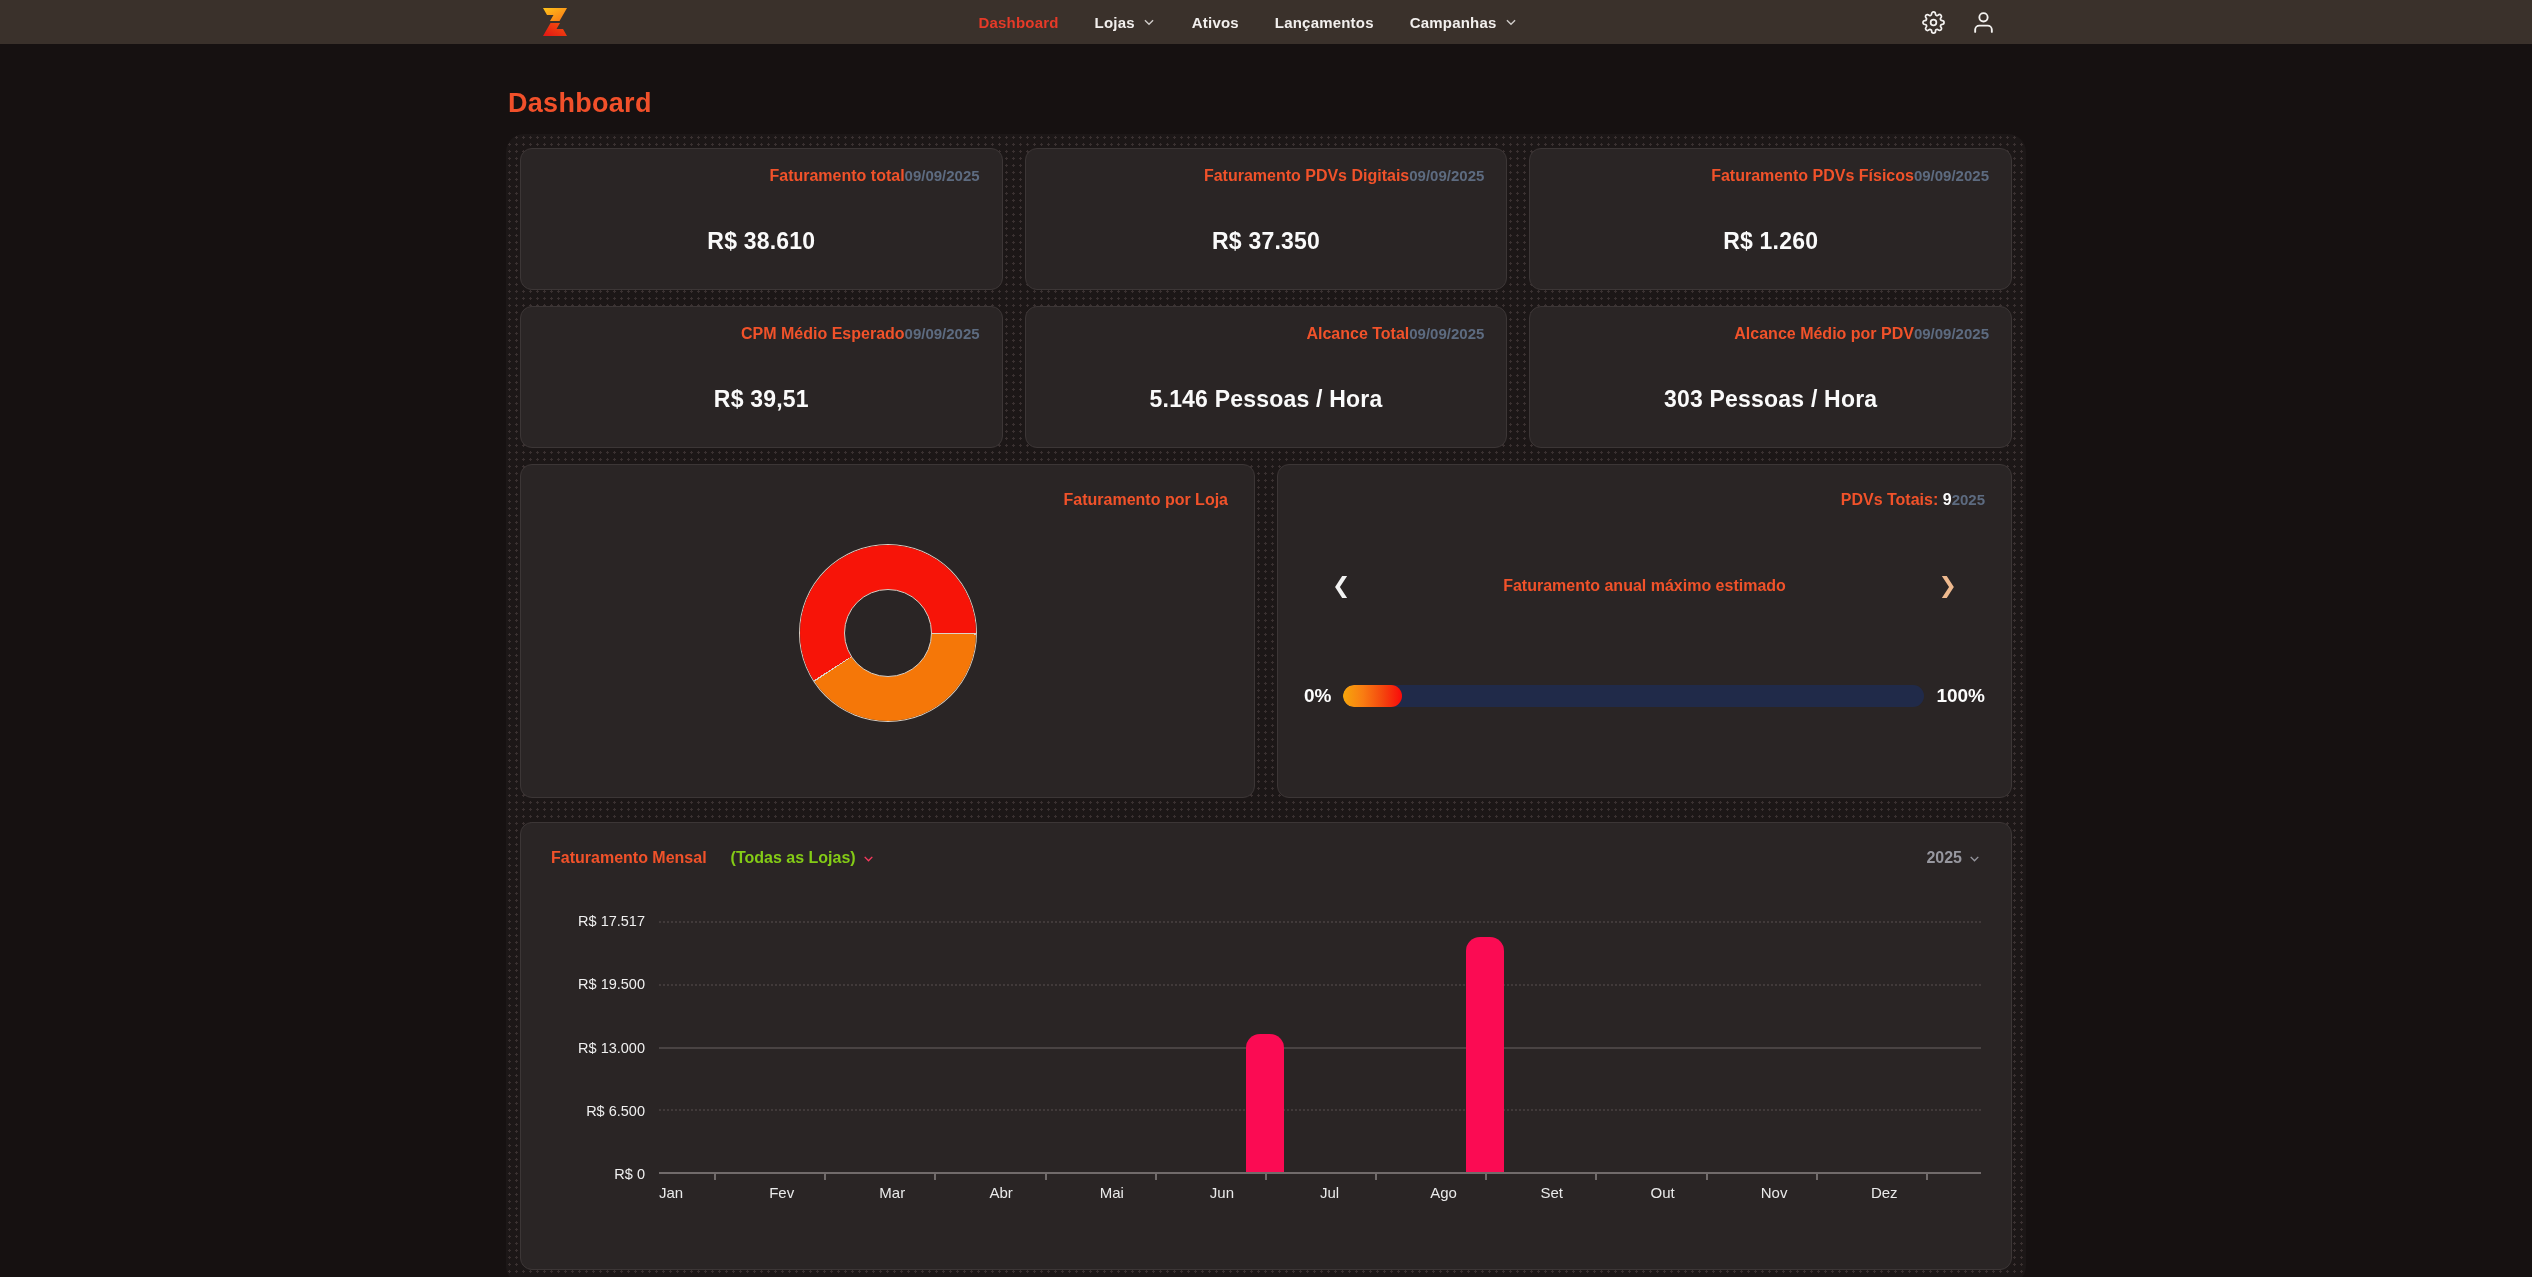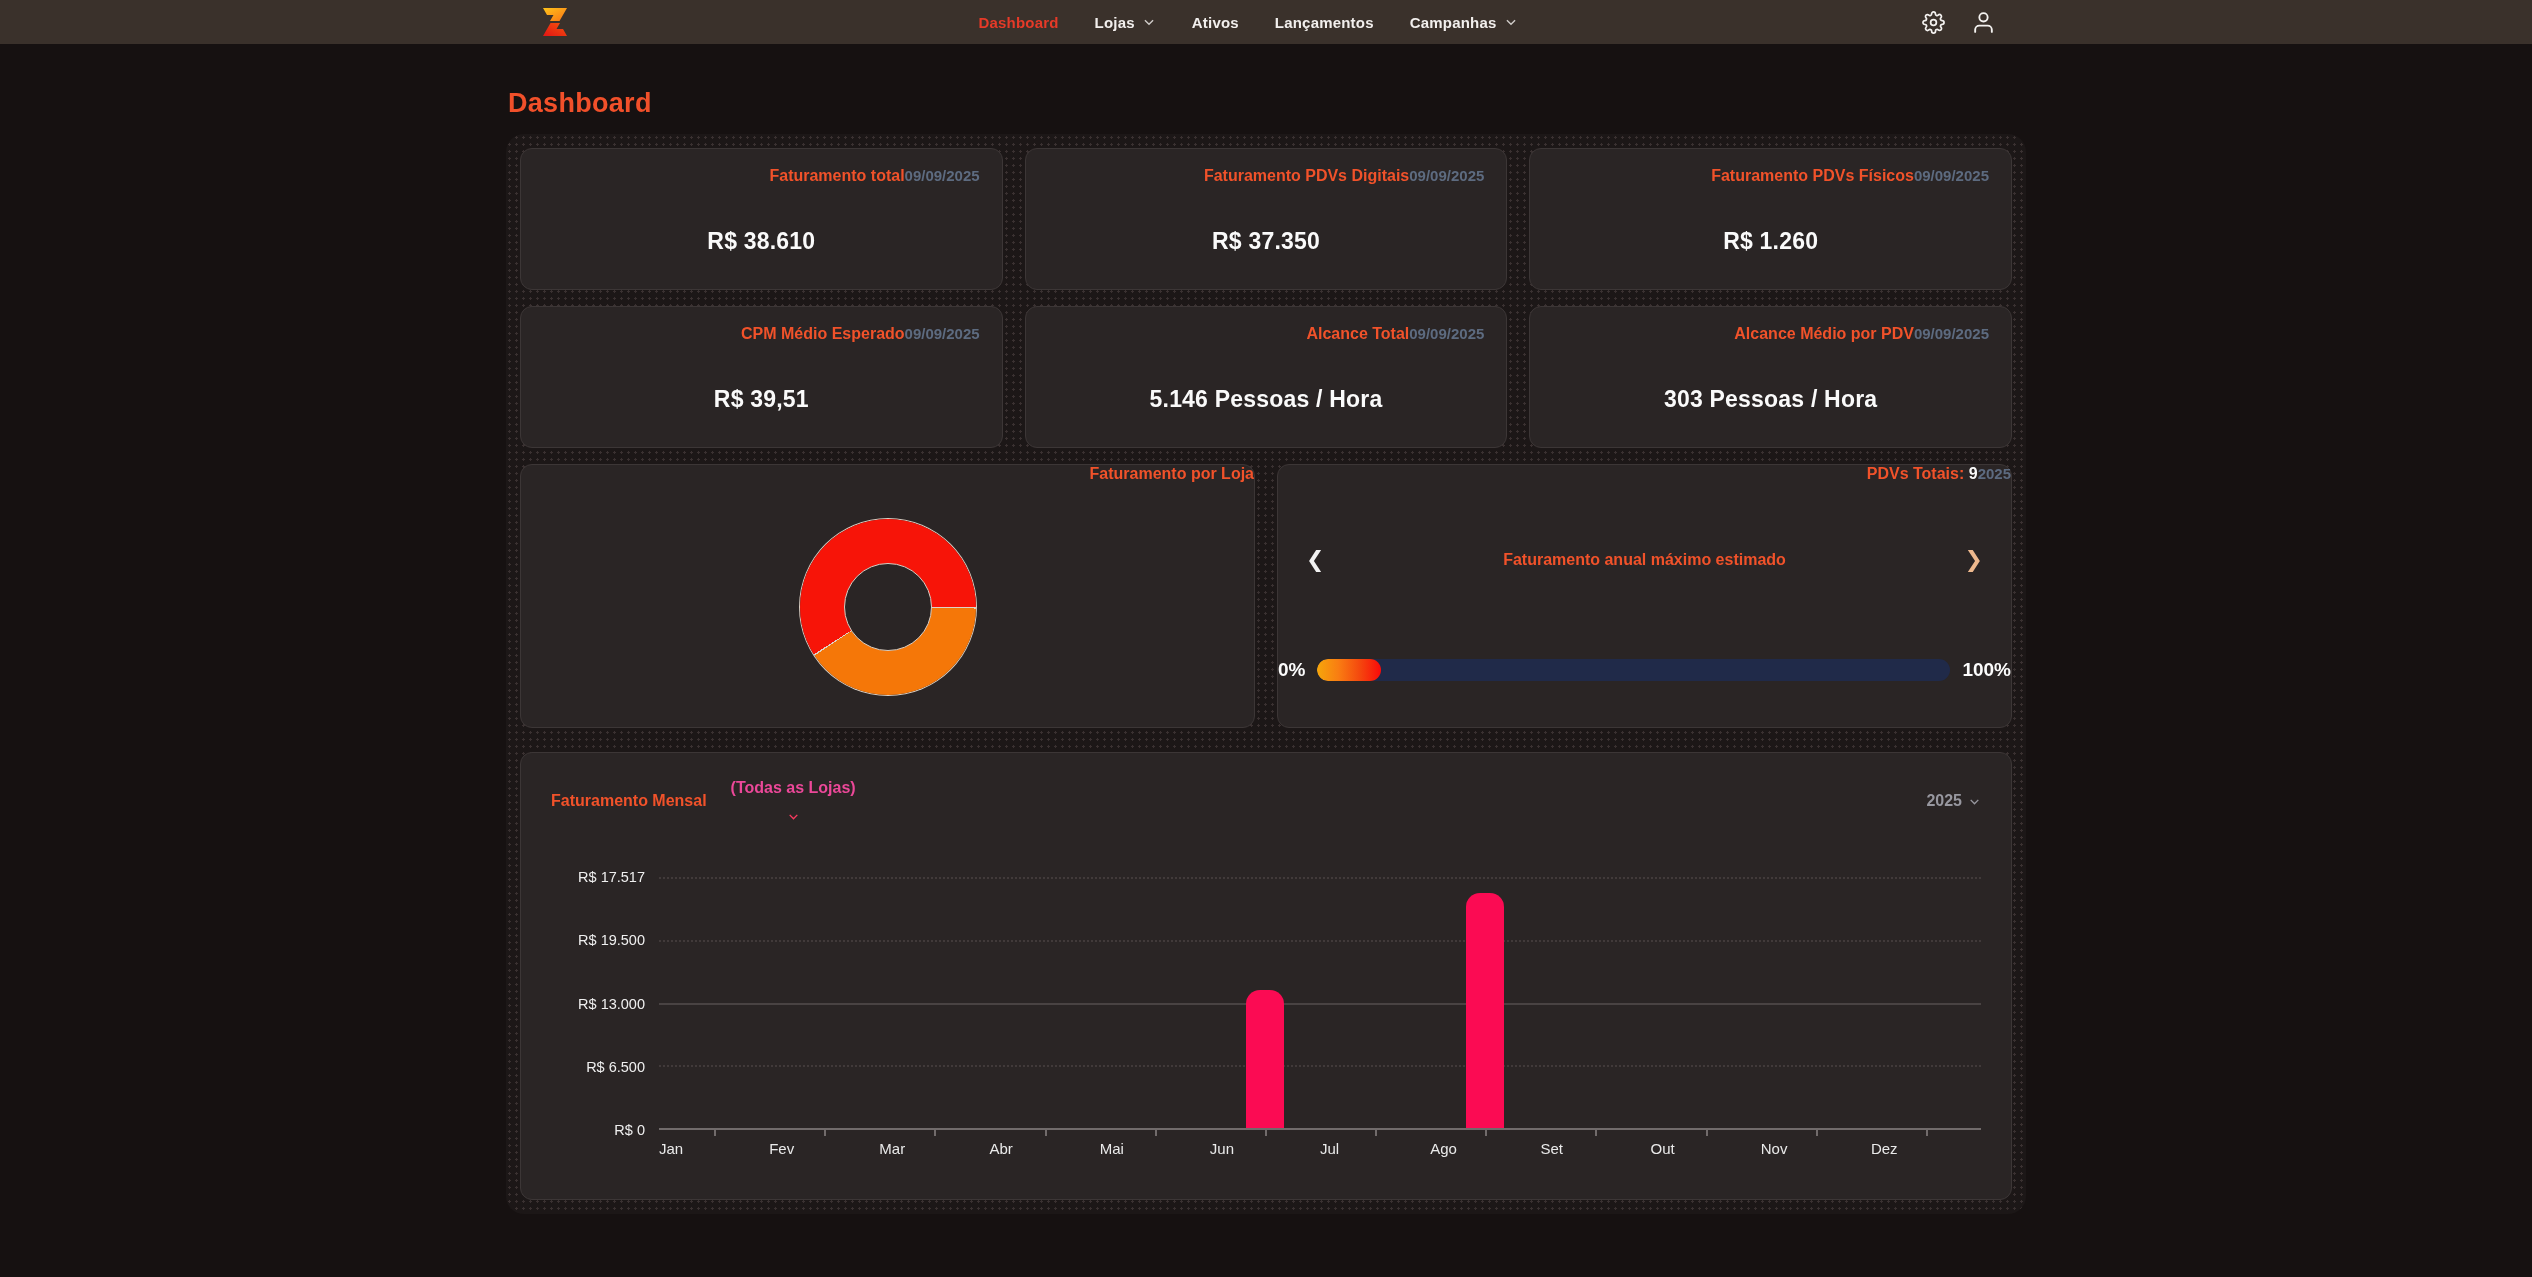--- a/index.html
+++ b/index.html
@@ -60,21 +60,21 @@
   .card-head { display:flex; justify-content:flex-end; align-items:flex-start; }
   .ctitle { font-size:16px; font-weight:700; color:#f1522a; }
   .cdate  { font-size:15px; font-weight:700; color:#5d6b80; }
   .cvalue {
     margin:auto 0 16px; text-align:center;
     font-size:23px; font-weight:700; color:#fafafa; letter-spacing:.2px;
   }
 
   
   .mid-grid { display:grid; grid-template-columns:1fr 1fr; gap:22px; margin-top:16px; }
-  .mid-grid .card { height:264px; }
+  .mid-grid .card { height:334px; padding:26px; }
 
   .donut {
     width:176px; height:176px; border-radius:50%;
     margin:36px auto 0; position:relative;
     box-shadow:0 0 0 1px #d8cec3;
   }
   .donut .hole {
     position:absolute; left:44px; top:44px; width:88px; height:88px;
     border-radius:50%; background:#2a2525; border:1px solid #d8cec3;
   }
@@ -98,24 +98,23 @@
     flex:1; height:22px; border-radius:12px; background:#202a49;
     position:relative; overflow:hidden; cursor:pointer;
   }
   .pfill { height:100%; border-radius:12px; }
 
   
   .card.chart-card { margin-top:24px; height:448px; padding:26px 30px; }
   .chart-head { display:flex; align-items:center; gap:24px; }
   .filter-btn {
     background:none; border:none; cursor:pointer;
-    display:flex; align-items:center; gap:13px;
-    font-size:16px; font-weight:700; color:#ec4899;
+    display:flex; align-items:center; gap:6px;
+    font-size:16px; font-weight:700; color:#84cc16;
     font-family:inherit;
-    flex-direction:column;
   }
   .filter-btn svg { stroke:#f93a5f; }
   .chart-head .spacer { flex:1; }
   .year-btn {
     background:none; border:none; cursor:pointer;
     display:flex; align-items:center; gap:6px;
     font-size:16px; font-weight:700; color:#97979f;
     font-family:inherit;
   }
   .year-btn svg { stroke:#97979f; }

